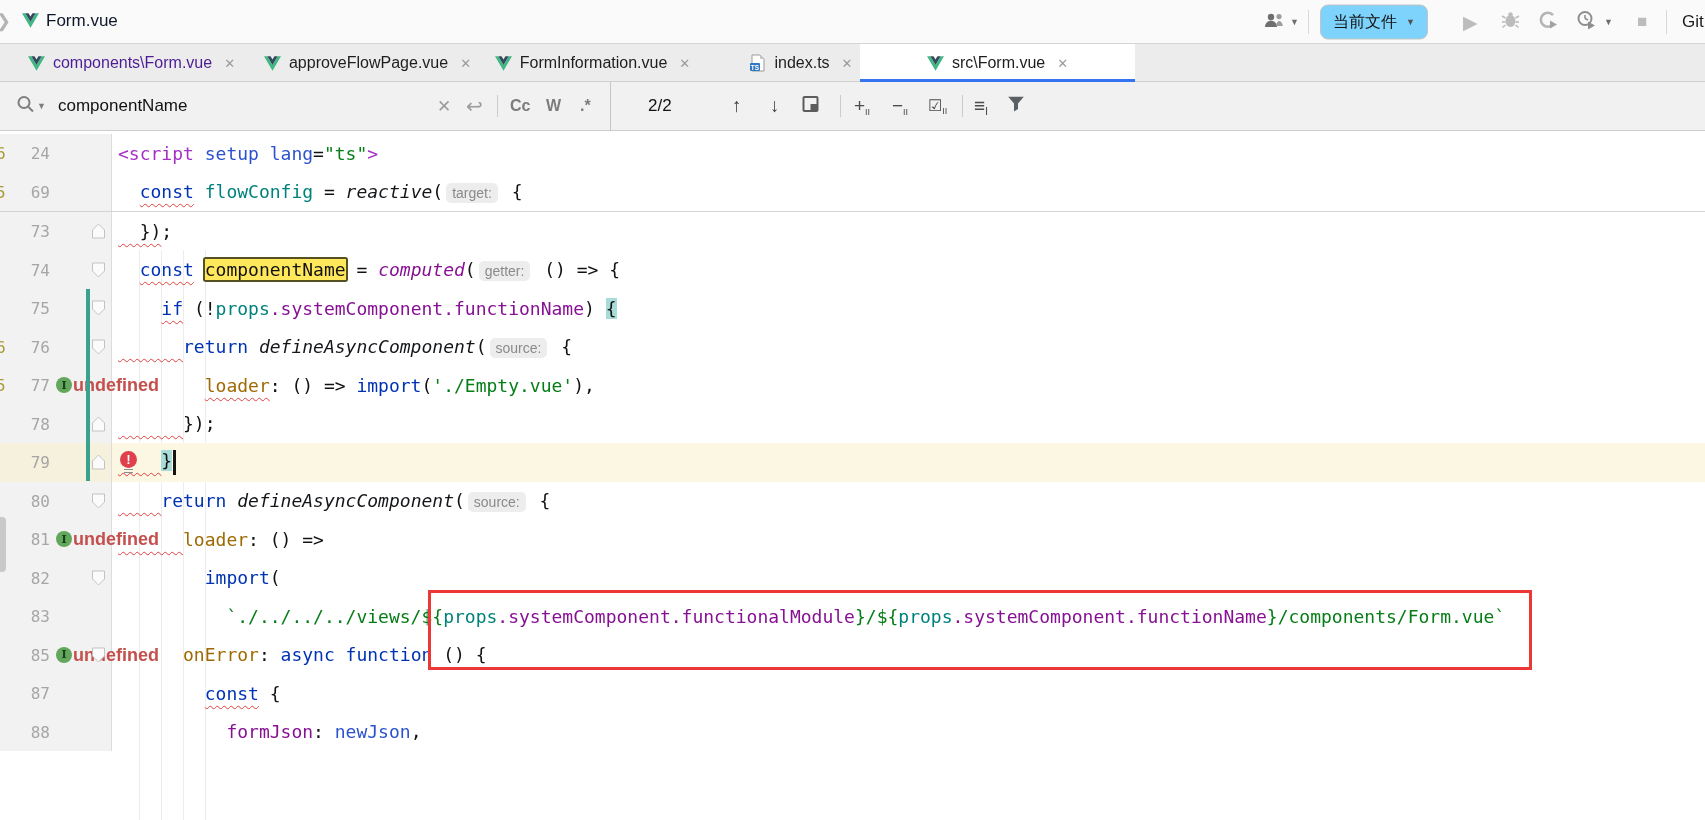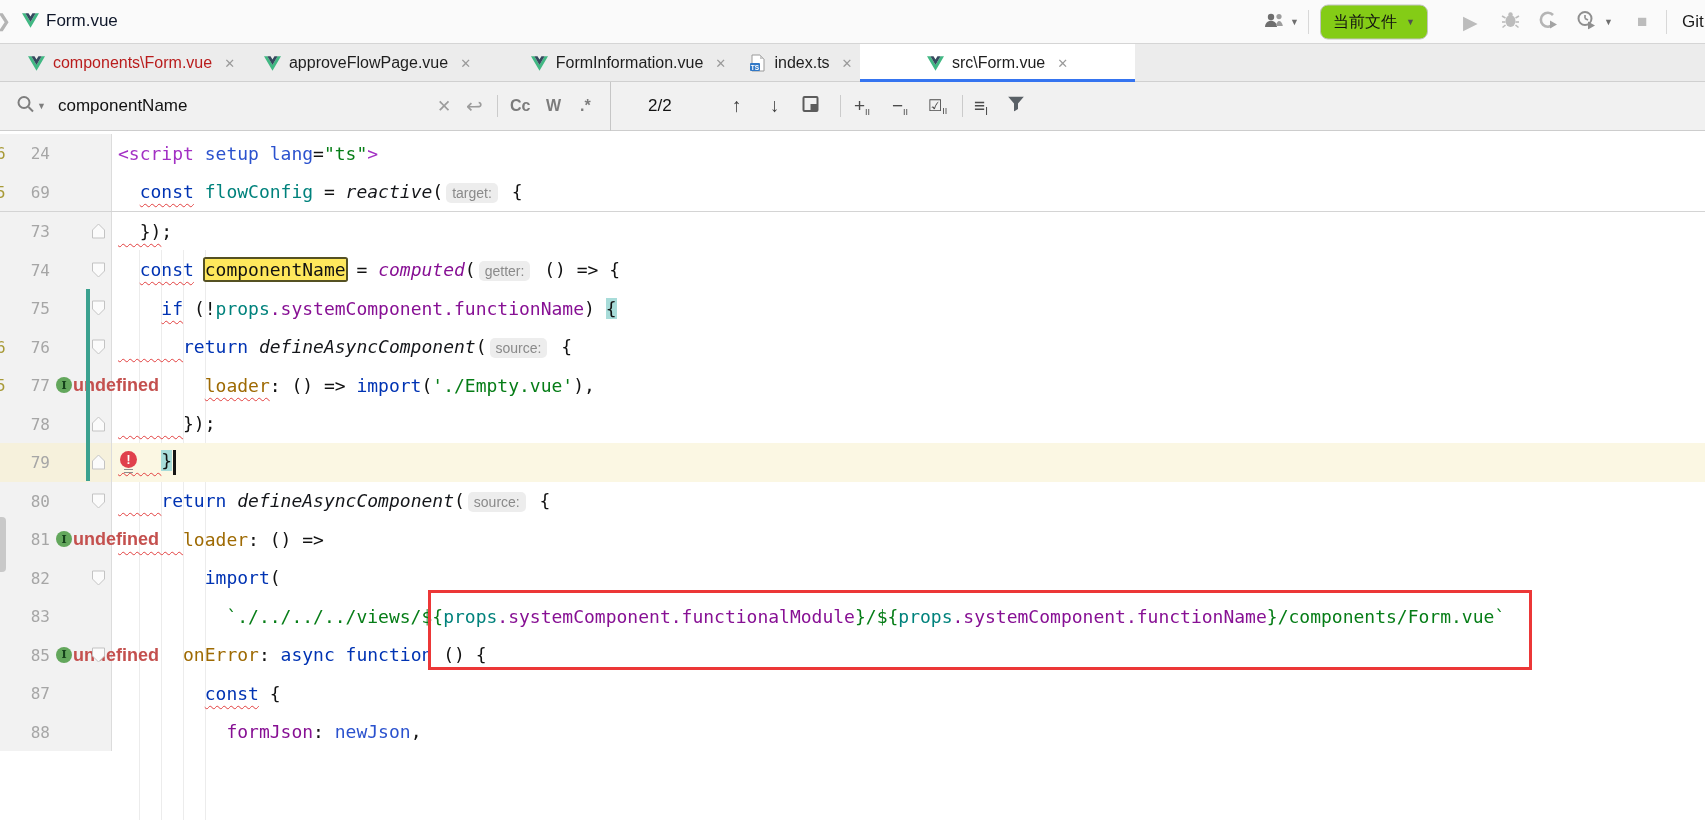--- a/index.html
+++ b/index.html
@@ -8,21 +8,21 @@
   .app { position:relative; width:1705px; height:820px; }
 
   
   .titlebar { position:relative; height:44px; background:#FAFAFA; border-bottom:1px solid #D5D5D5; }
   .tb-chevron { position:absolute; left:-4px; top:10px; color:#B4B4B4; font-size:18px; }
   .tb-vue { position:absolute; left:22px; top:13px; }
   .tb-title { position:absolute; left:46px; top:11px; font-size:17px; color:#0f172a; }
   .tb-item { position:absolute; top:50%; transform:translateY(-50%); }
   .tb-sep { width:1px; height:24px; background:#D8D8D8; }
   .caret { font-size:9px; color:#6E6E6E; }
-  .pill { border:1px solid #C3C3C3; border-radius:8px; background:#84cc16; padding:6px 12px;
+  .pill { border:1px solid #C3C3C3; border-radius:8px; background:#7dd3fc; padding:6px 12px;
           font-size:16px; color:#111; display:flex; align-items:center; gap:9px; }
   .pill .caret { color:#505050; }
   .ghost { color:#BCBCBC; font-size:19px; }
   .gitlbl { font-size:17px; color:#1B1B1B; }
 
   
   .tabbar { position:relative; height:38px; background:#ECECEC; border-bottom:1px solid #D0D0D0; }
   .tab { position:absolute; top:0; height:38px; display:flex; align-items:center; justify-content:center;
          gap:8px; font-size:16px; color:#1E1E1E; cursor:default; }
   .tab.active { background:#FFFFFF; }
@@ -138,32 +138,32 @@
     <span class="tb-item tb-sep" style="left:1666px"></span>
     <span class="tb-item gitlbl" style="left:1682px">Git</span>
   </div>
 
   <div class="tabbar">
       <div class="tab" style="left: 8px; width: 247px;">
         <span style="line-height: 0;"><svg width="17" height="15" viewBox="0 0 256 221">
             <path fill="#41B883" d="M0 0l128 220.8L256 0h-51.2L128 132.5 50.6 0z"></path>
             <path fill="#35495E" d="M50.6 0L128 132.5 204.8 0h-47.4L128 51.2 97.9 0z"></path>
           </svg></span>
-        <span style="color: #b91c1c;">components\Form.vue</span>
+        <span style="color: #4c1d95;">components\Form.vue</span>
         <span class="close">✕</span>
       </div>
       <div class="tab" style="left: 255px; width: 225px;">
         <span style="line-height: 0;"><svg width="17" height="15" viewBox="0 0 256 221">
             <path fill="#41B883" d="M0 0l128 220.8L256 0h-51.2L128 132.5 50.6 0z"></path>
             <path fill="#35495E" d="M50.6 0L128 132.5 204.8 0h-47.4L128 51.2 97.9 0z"></path>
           </svg></span>
         <span style="color: rgb(30, 30, 30);">approveFlowPage.vue</span>
         <span class="close">✕</span>
       </div>
-      <div class="tab" style="left: 496px; width: 265px;">
+      <div class="tab" style="left: 460px; width: 265px;">
         <span style="line-height: 0;"><svg width="17" height="15" viewBox="0 0 256 221">
             <path fill="#41B883" d="M0 0l128 220.8L256 0h-51.2L128 132.5 50.6 0z"></path>
             <path fill="#35495E" d="M50.6 0L128 132.5 204.8 0h-47.4L128 51.2 97.9 0z"></path>
           </svg></span>
         <span style="color: rgb(30, 30, 30);">FormInformation.vue</span>
         <span class="close">✕</span>
       </div>
       <div class="tab" style="left: 745px; width: 112px;">
         <span style="line-height: 0;"><svg width="17" height="18" viewBox="0 0 17 18">
             <path d="M3 1h8l4 4v12H3z" fill="#fff" stroke="#9A9A9A"></path>

